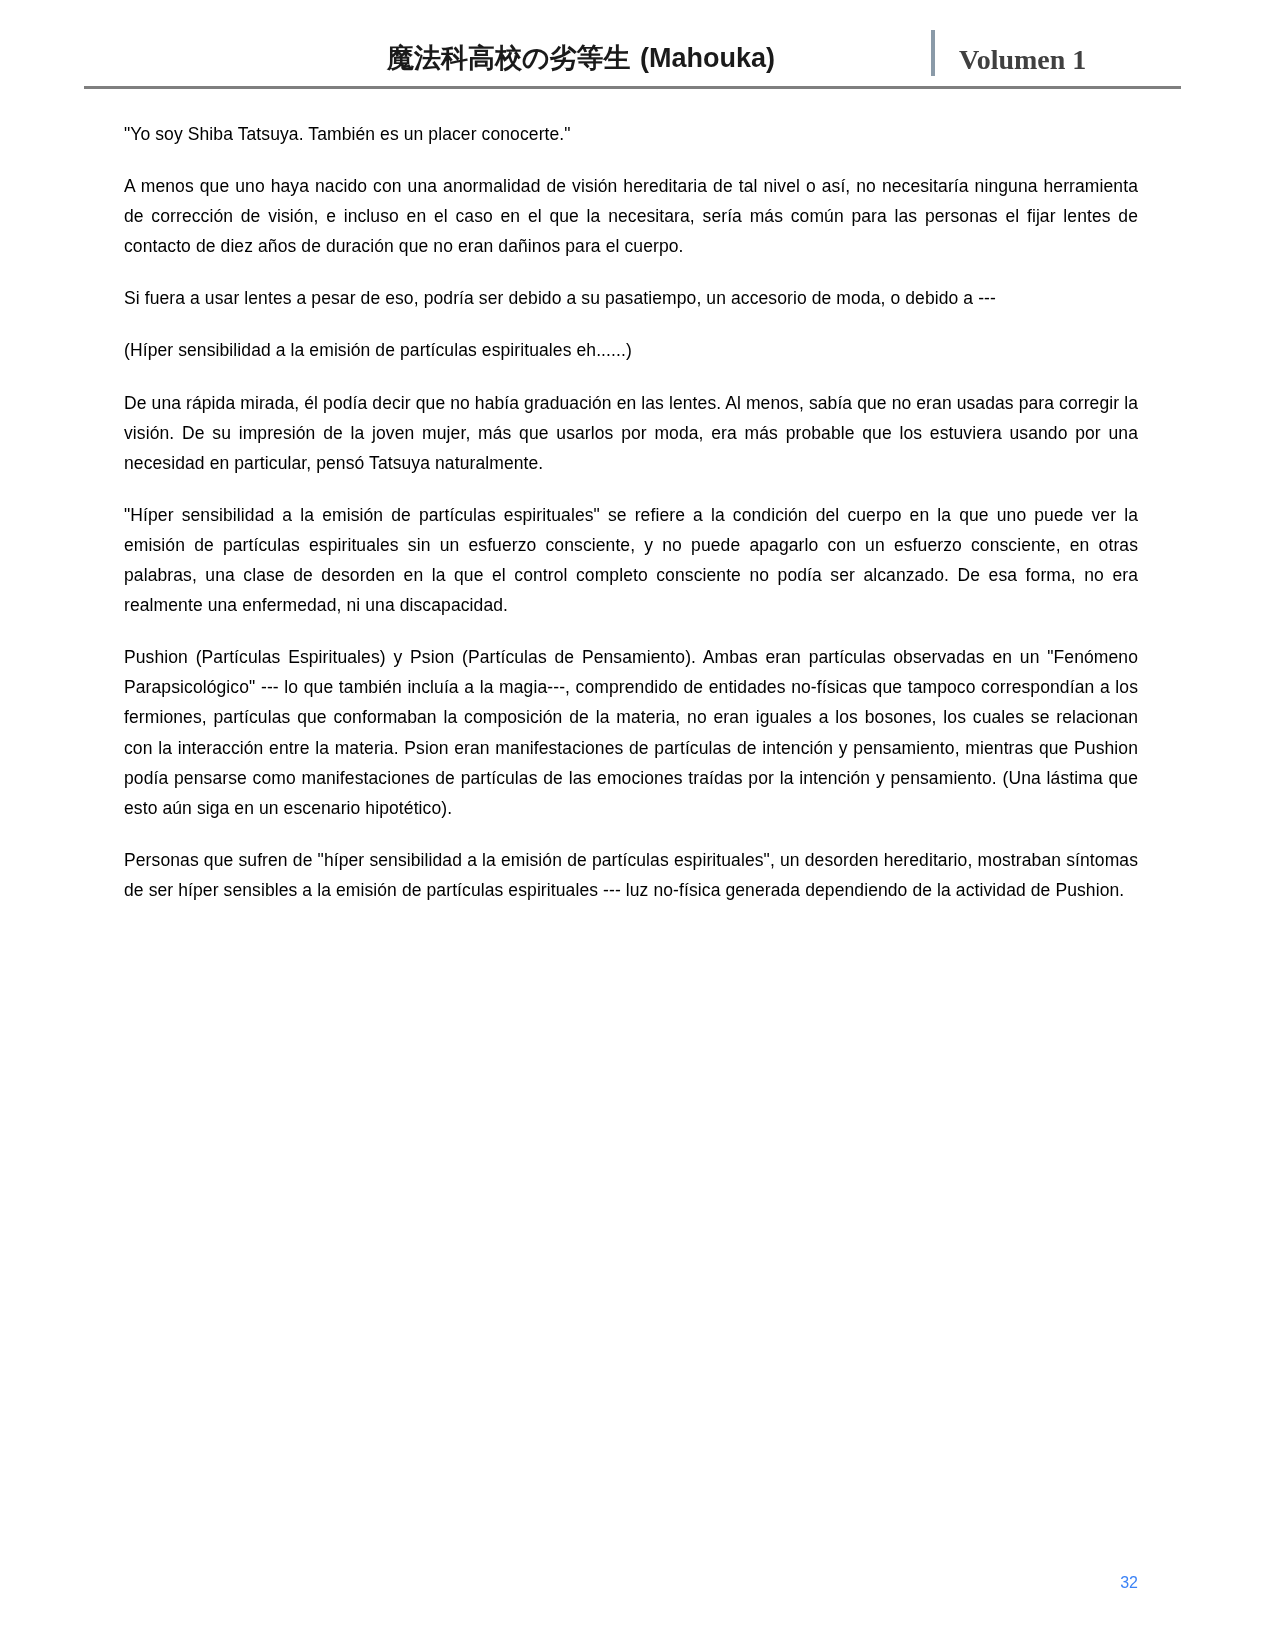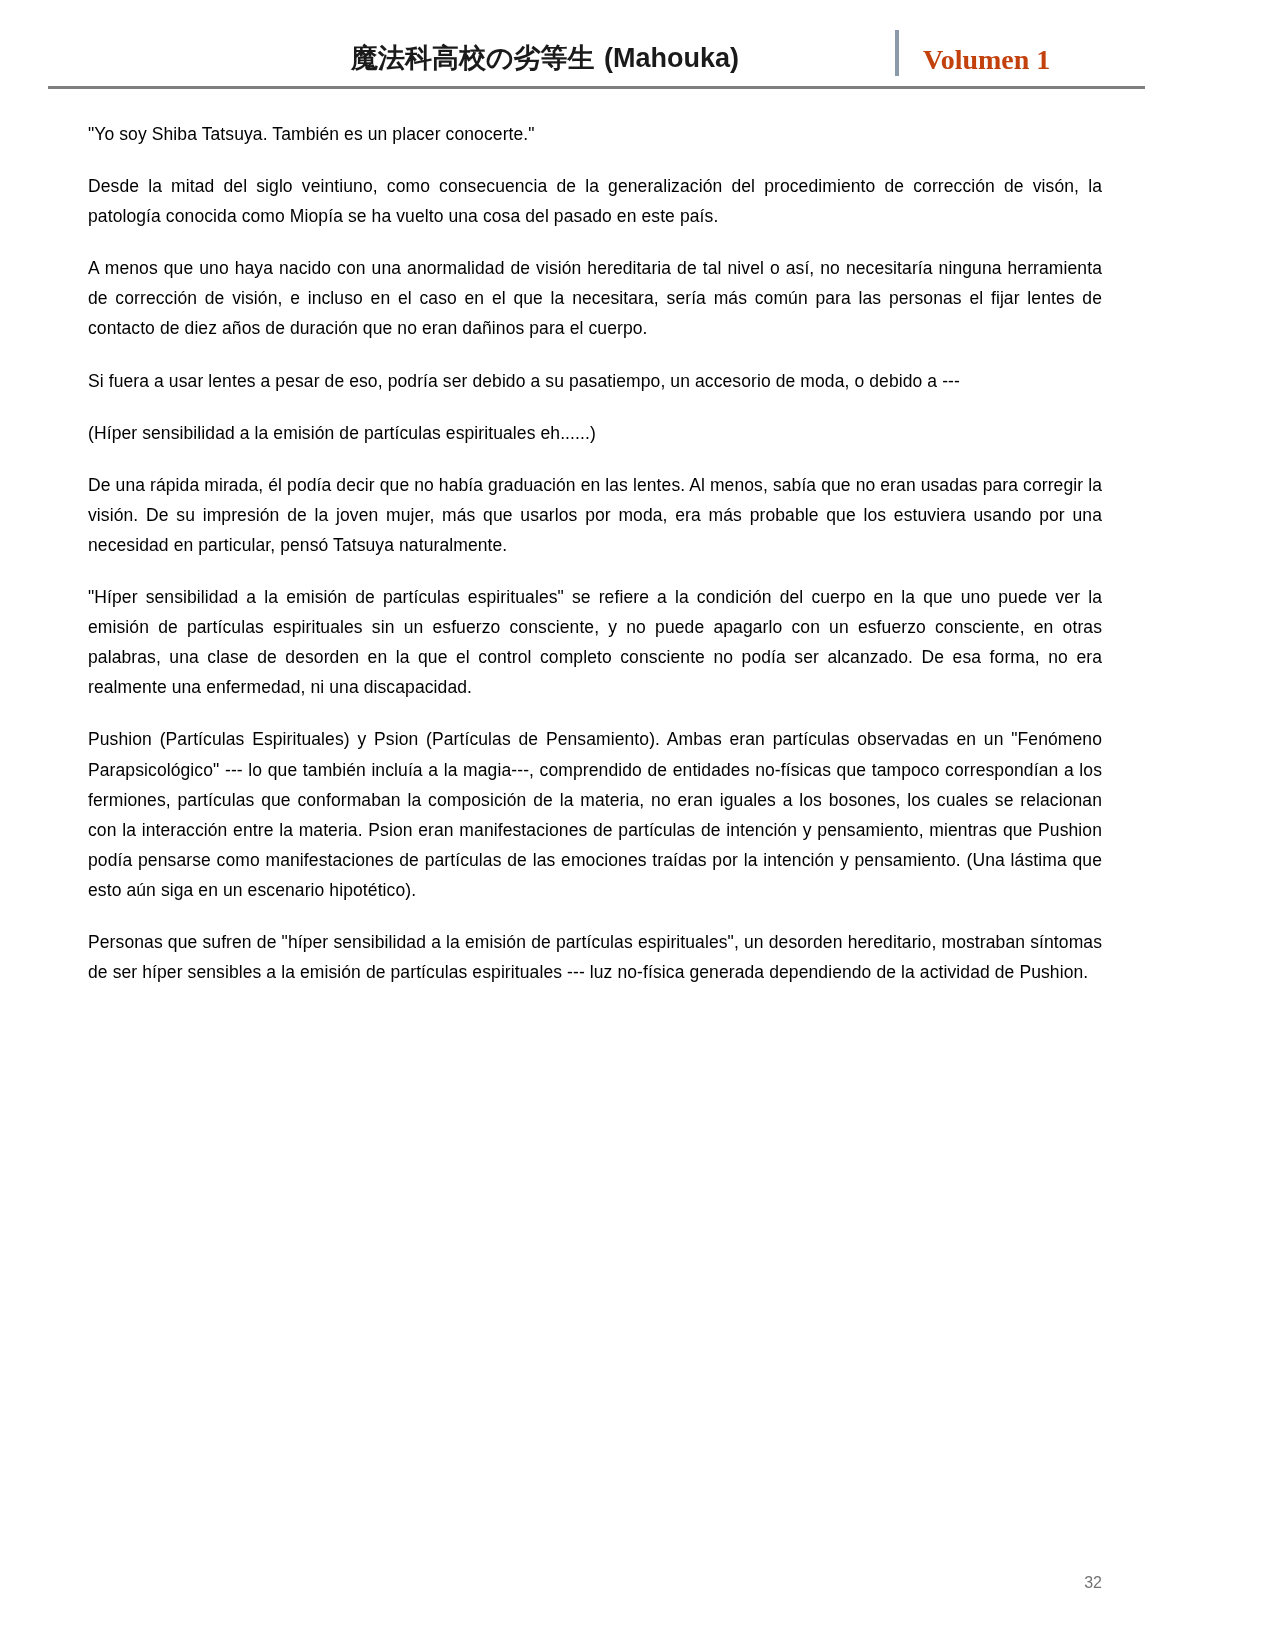--- a/index.html
+++ b/index.html
@@ -14,20 +14,21 @@
     color: #000000;
     position: relative;
     overflow: hidden;
   }
   .page {
     position: relative;
     width: 1240px;
     height: 1650px;
     box-sizing: border-box;
     padding: 0;
+    margin-left: 36px;
   }
   
   .header {
     display: flex;
     align-items: flex-end;
     justify-content: center;
     padding: 28px 95px 0 95px;
     box-sizing: border-box;
     position: relative;
     height: 80px;
@@ -57,21 +58,21 @@
   .header-divider {
     width: 4px;
     height: 46px;
     background: #8a9aa8;
     margin-right: 24px;
   }
   .volume-label {
     font-family: "Liberation Serif", serif;
     font-size: 28px;
     font-weight: bold;
-    color: #c2410c;
+    color: #404040;
     white-space: nowrap;
   }
   .header-rule {
     margin: 6px 95px 0 48px;
     height: 3px;
     background: #7f7f7f;
   }
   .header-rule-inner {
     height: 1px;
     background: #7f7f7f;
@@ -93,42 +94,41 @@
     letter-spacing: 0.1px;
   }
   p.para:last-child { margin-bottom: 0; }
   
   .footer {
     position: absolute;
     right: 138px;
     bottom: 58px;
     font-family: "Liberation Sans", sans-serif;
     font-size: 16px;
-    color: #737373;
+    color: #3b82f6;
   }
 </style>
 </head>
 <body>
 
 <div class="page">
 
   <div class="header">
     <div class="header-title"><span>魔法科高校の劣等生</span> <span class="latin">(Mahouka)</span></div>
     <div class="header-right">
       <div class="header-divider"></div>
       <div class="volume-label">Volumen 1</div>
     </div>
   </div>
   <div class="header-rule">
     <div class="header-rule-inner"></div>
   </div>
 
   <div class="content">
     <p class="para">"Yo soy Shiba Tatsuya. También es un placer conocerte."</p>
-    <p class="para">Desde la mitad del siglo veintiuno, como consecuencia de la generalización del procedimiento de corrección de visón, la patología conocida como Miopía se ha vuelto una cosa del pasado en este país.</p>
     <p class="para">A menos que uno haya nacido con una anormalidad de visión hereditaria de tal nivel o así, no necesitaría ninguna herramienta de corrección de visión, e incluso en el caso en el que la necesitara, sería más común para las personas el fijar lentes de contacto de diez años de duración que no eran dañinos para el cuerpo.</p>
     <p class="para">Si fuera a usar lentes a pesar de eso, podría ser debido a su pasatiempo, un accesorio de moda, o debido a ---</p>
     <p class="para">(Híper sensibilidad a la emisión de partículas espirituales eh......)</p>
     <p class="para">De una rápida mirada, él podía decir que no había graduación en las lentes. Al menos, sabía que no eran usadas para corregir la visión. De su impresión de la joven mujer, más que usarlos por moda, era más probable que los estuviera usando por una necesidad en particular, pensó Tatsuya naturalmente.</p>
     <p class="para">"Híper sensibilidad a la emisión de partículas espirituales" se refiere a la condición del cuerpo en la que uno puede ver la emisión de partículas espirituales sin un esfuerzo consciente, y no puede apagarlo con un esfuerzo consciente, en otras palabras, una clase de desorden en la que el control completo consciente no podía ser alcanzado. De esa forma, no era realmente una enfermedad, ni una discapacidad.</p>
     <p class="para">Pushion (Partículas Espirituales) y Psion (Partículas de Pensamiento). Ambas eran partículas observadas en un "Fenómeno Parapsicológico" --- lo que también incluía a la magia---, comprendido de entidades no-físicas que tampoco correspondían a los fermiones, partículas que conformaban la composición de la materia, no eran iguales a los bosones, los cuales se relacionan con la interacción entre la materia. Psion eran manifestaciones de partículas de intención y pensamiento, mientras que Pushion podía pensarse como manifestaciones de partículas de las emociones traídas por la intención y pensamiento. (Una lástima que esto aún siga en un escenario hipotético).</p>
     <p class="para">Personas que sufren de "híper sensibilidad a la emisión de partículas espirituales", un desorden hereditario, mostraban síntomas de ser híper sensibles a la emisión de partículas espirituales --- luz no-física generada dependiendo de la actividad de Pushion.</p>
   </div>
 
   <div class="footer">32</div>

